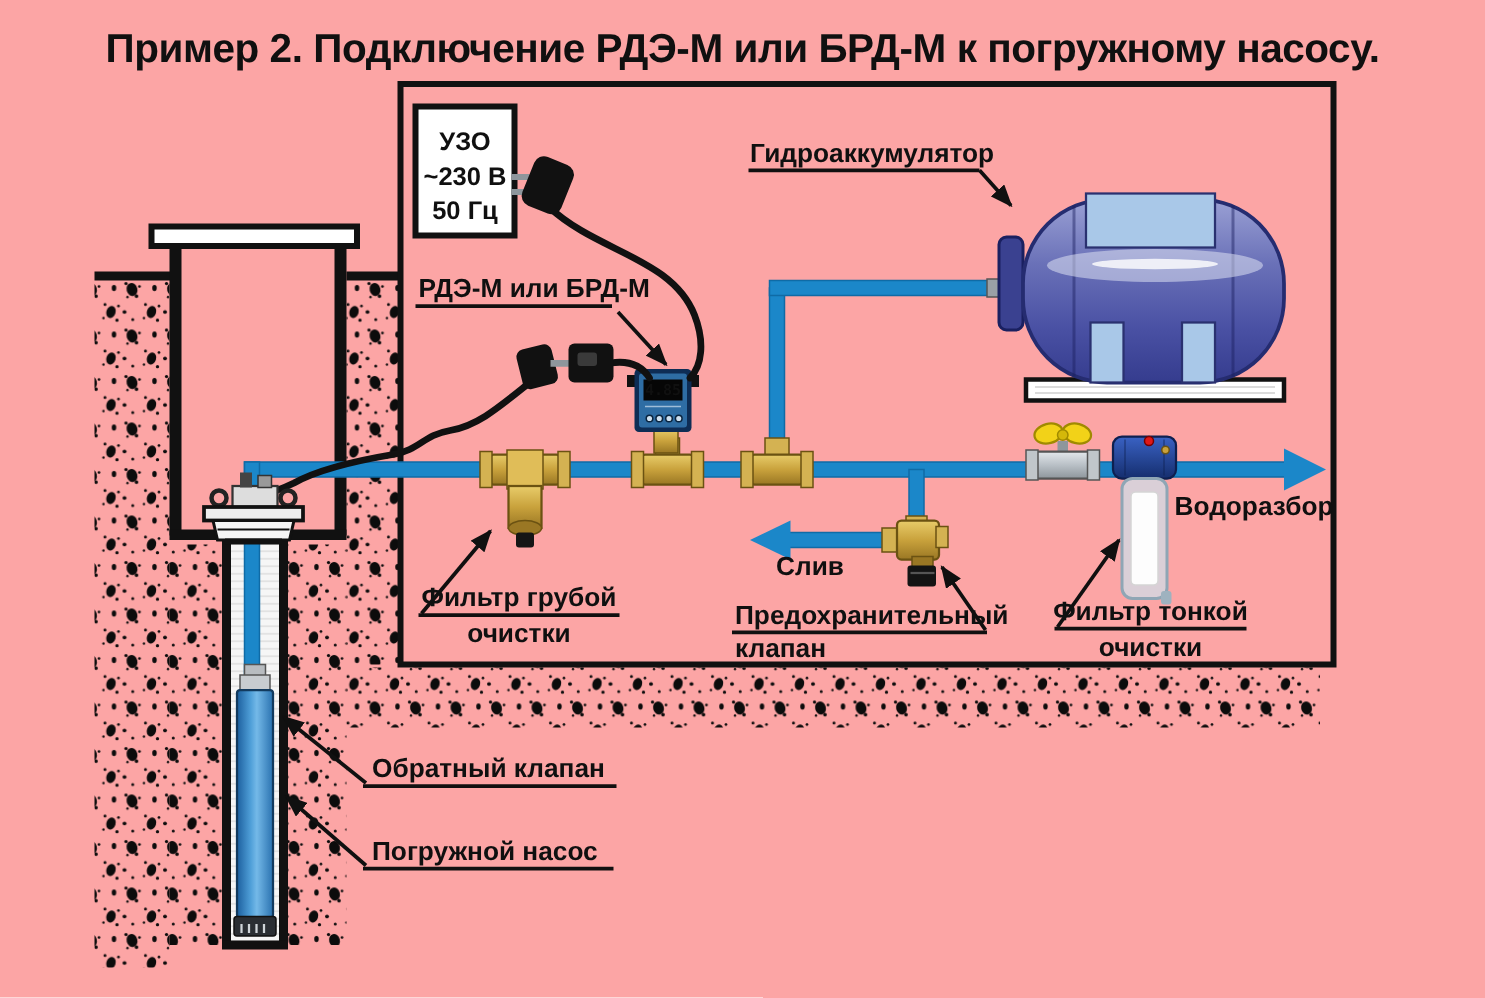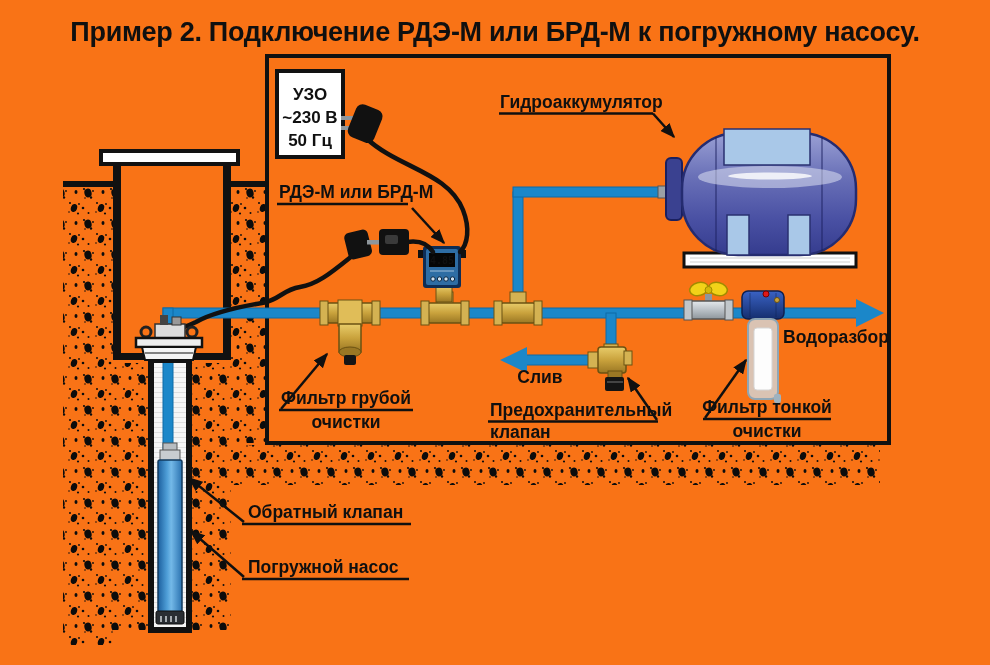--- a/index.html
+++ b/index.html
@@ -1,16 +1,16 @@
 <!DOCTYPE html>
 <html><head>
 <meta charset="utf-8">
 <style>
   html,body { margin:0; padding:0; background:#ffffff; }
-  .stage { position:relative; width:990px; height:665px; background:#f97316; overflow:hidden;text-align:right; }
+  .stage { position:relative; width:990px; height:665px; background:#fca5a5; overflow:hidden;text-align:right; }
   svg { display:block; }
   text { font-family:"Liberation Sans","DejaVu Sans",sans-serif; fill:#101010; }
   .title { font-size:27px; font-weight:bold; letter-spacing:-0.3px; }
   .lbl { font-size:17.5px; font-weight:bold; }
   .lbl-s { font-size:17px; font-weight:bold; }
   .disp { font-family:"DejaVu Sans Mono",monospace; font-size:10px; font-weight:bold; }
 </style>
 </head>
 <body>
 

